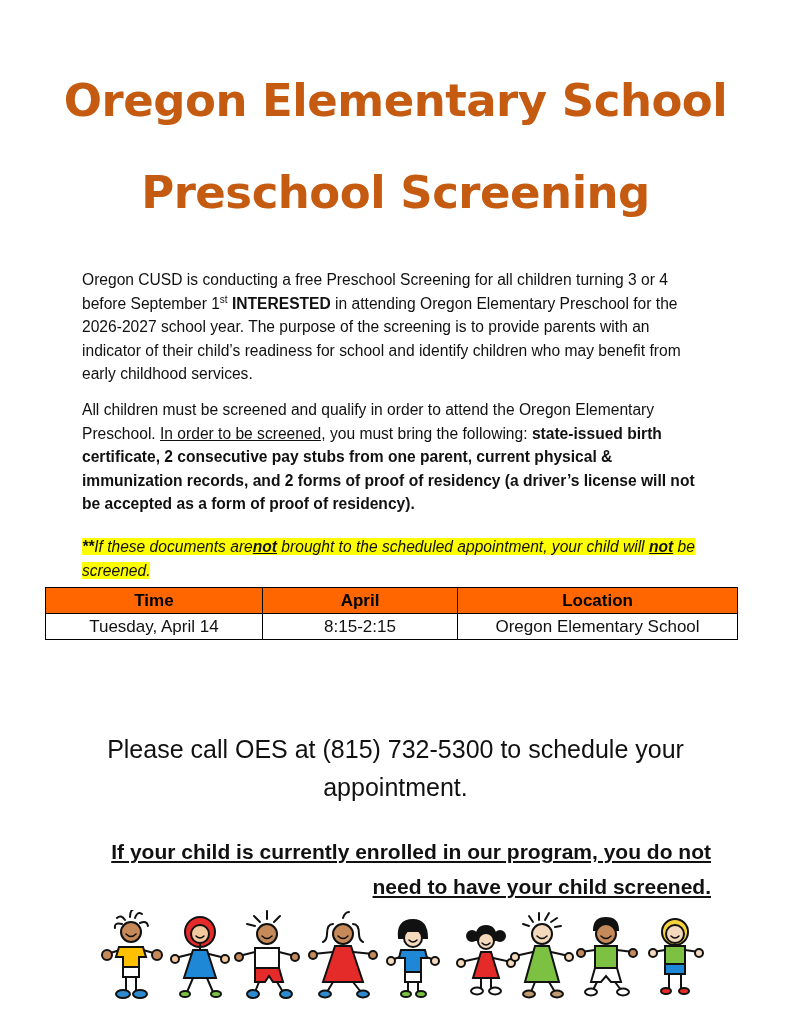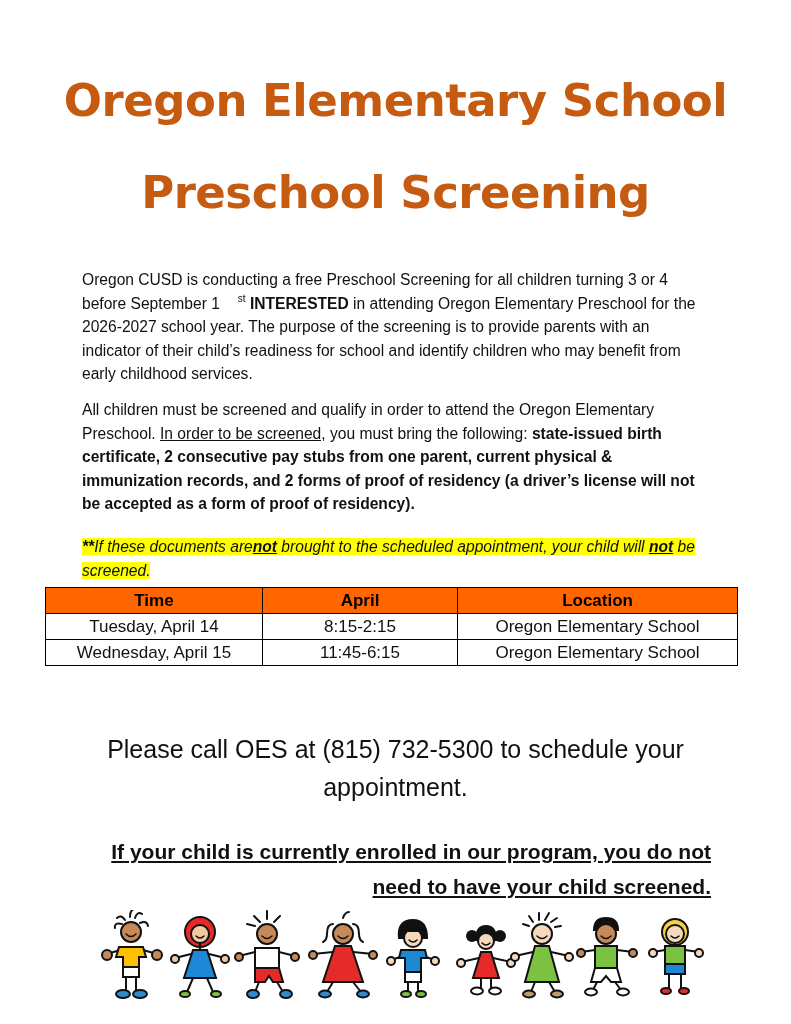--- a/index.html
+++ b/index.html
@@ -10,21 +10,21 @@
            font-family:"DejaVu Sans", sans-serif; }
   .title.l1 { top:74px; }
   .title.l2 { top:166px; }
   .para { position:absolute; left:82px; width:630px; font-size:15.6px; line-height:23.6px; }
   .p1 { top:268px; }
   .p2 { top:398px; }
   .p3 { top:535px;font-style:italic; }
   .hl { background:#ffff00; }
   .b { font-weight:bold; }
   .u { text-decoration:underline; }
-  sup { font-size:10px; line-height:0;margin-left:18px; }
+  sup { font-size:10px; line-height:0; }
   table.sched { position:absolute; left:45px; top:587px; width:693px;
                 border-collapse:collapse; font-size:17px; }
   table.sched th, table.sched td { border:1px solid #000; text-align:center;
                 padding:0; height:25px; }
   table.sched th { background:#ff6600; font-weight:bold; color:#000; }
   .c1 { width:209px; } .c2 { width:188px; } .c3 { width:270px; }
   .call { position:absolute; left:80px; width:631px; top:730px; text-align:center;
           font-size:25px; line-height:38px; color:#111; }
   .note { position:absolute; left:80px; width:631px; top:834px; text-align:right;
           font-size:21px; line-height:35px; font-weight:bold; text-decoration:underline; }
@@ -47,25 +47,20 @@
     <tr>
       <th class="c1">Time</th>
       <th class="c2">April</th>
       <th class="c3">Location</th>
     </tr>
   </thead>
   <tbody>
     <tr>
       <td>Tuesday, April 14</td>
       <td>8:15-2:15</td>
-      <td>Oregon Elementary School</td>
-    </tr>
-    <tr>
-      <td>Wednesday, April 15</td>
-      <td>11:45-6:15</td>
       <td>Oregon Elementary School</td>
     </tr>
   </tbody>
 </table>
 
 <div class="call">Please call OES at (815) 732-5300 to schedule your appointment.</div>
 <div class="note">If your child is currently enrolled in our program, you do not need to have your child screened.</div>
 
 <svg class="kids" viewBox="0 0 615 95">
   <g stroke="#111" stroke-width="2" stroke-linecap="round">

